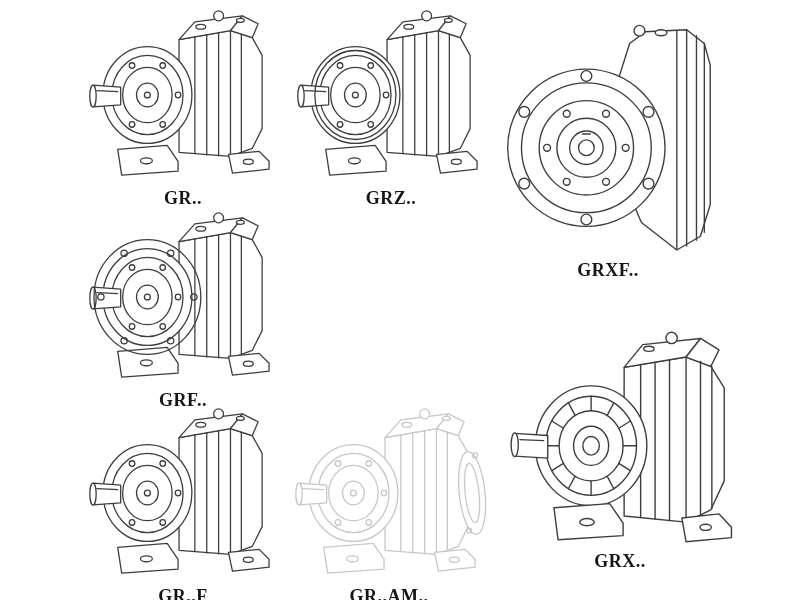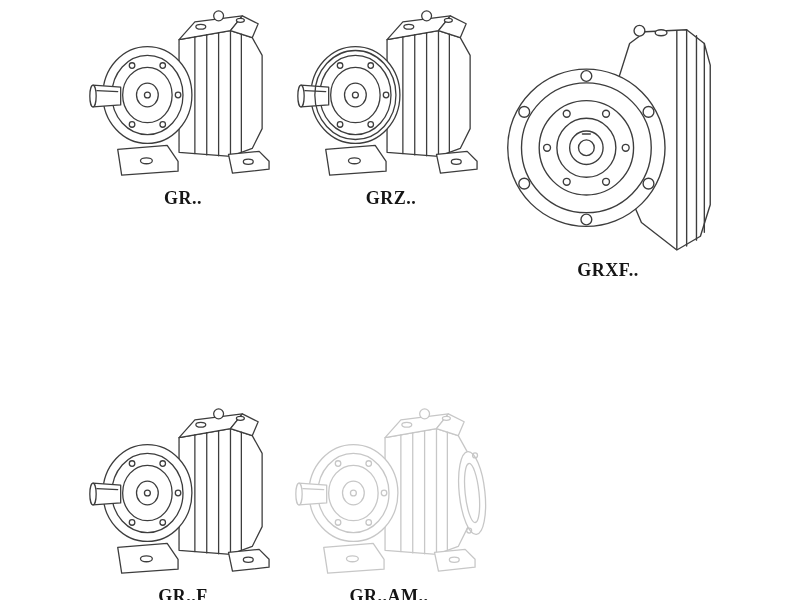--- a/index.html
+++ b/index.html
@@ -162,31 +162,44 @@
     <figcaption class="cap">GRZ..</figcaption>
   </figure>
 
   <figure class="fig" style="left:492px;top:10px;width:232px">
     <svg class="draw" width="232" height="248" viewBox="0 0 236 252">
       <use href="#g-front"></use>
     </svg>
     <figcaption class="cap">GRXF..</figcaption>
   </figure>
 
+  <figure class="fig" style="left:84px;top:206px;width:198px">
+    <svg class="draw" width="198" height="182" viewBox="0 0 200 184">
+      <use href="#g-base"></use>
+        <use href="#g-flange"></use>
+    </svg>
+    <figcaption class="cap">GRF..</figcaption>
+  </figure>
 
 
   <figure class="fig" style="left:84px;top:402px;width:198px">
     <svg class="draw" width="198" height="182" viewBox="0 0 200 184">
       <use href="#g-base"></use>
     </svg>
     <figcaption class="cap">GR..F</figcaption>
   </figure>
 
   <figure class="fig" style="left:290px;top:402px;width:198px">
     <svg class="draw ghost" width="198" height="182" viewBox="0 0 200 184">
       <use href="#g-base"></use>
         <use href="#g-am"></use>
     </svg>
     <figcaption class="cap">GR..AM..</figcaption>
   </figure>
 
+  <figure class="fig" style="left:498px;top:324px;width:244px">
+    <svg class="draw" width="244" height="225" viewBox="0 0 236 218">
+      <use href="#g-grx"></use>
+    </svg>
+    <figcaption class="cap">GRX..</figcaption>
+  </figure>
 
 </div>
 
 </body></html>

